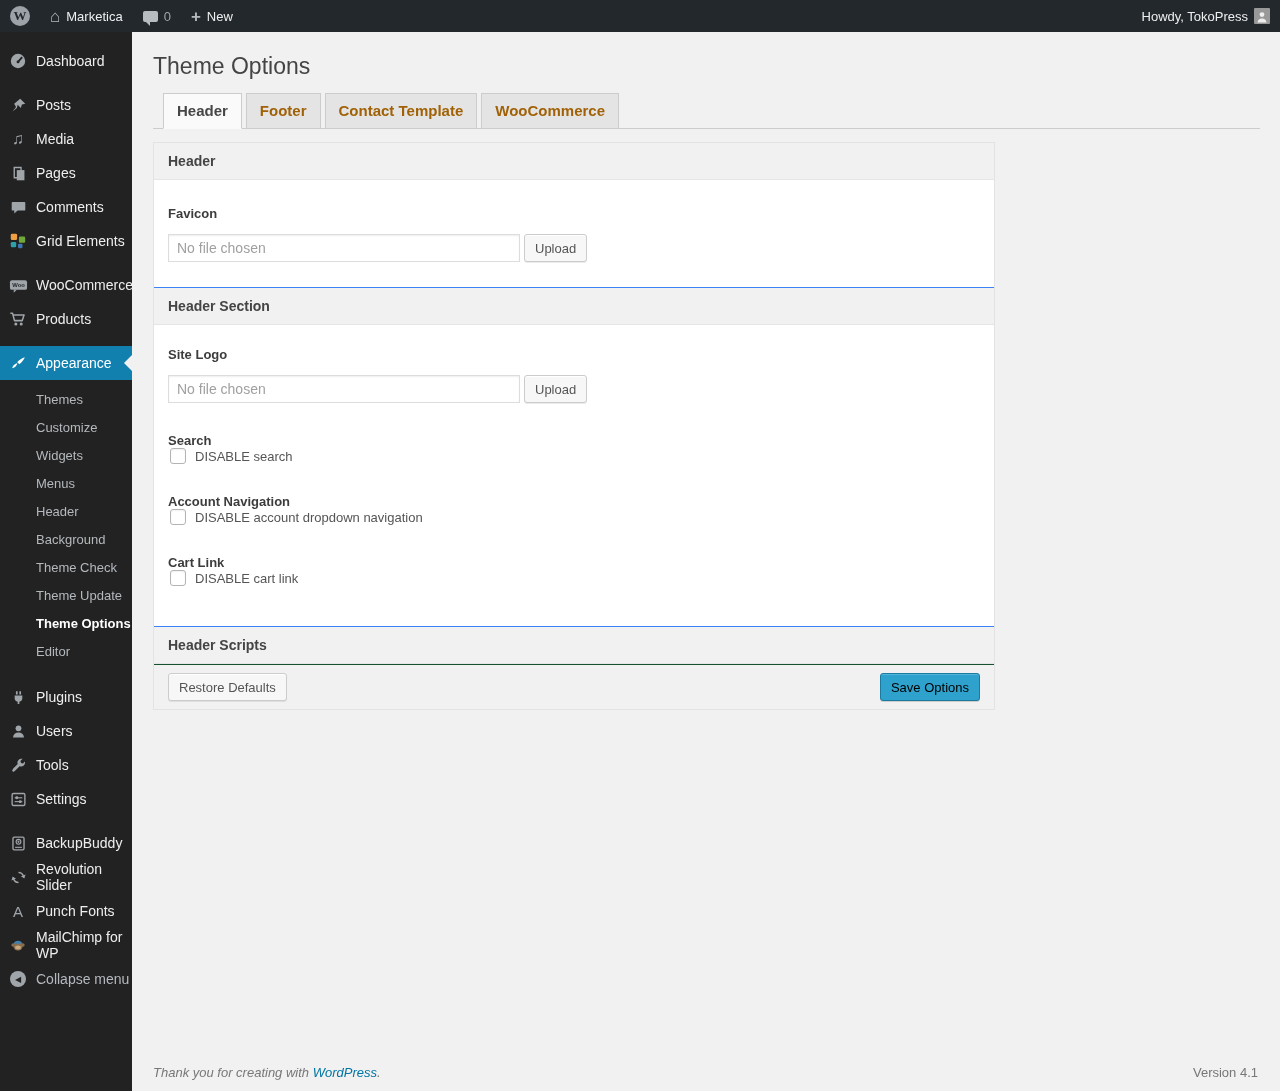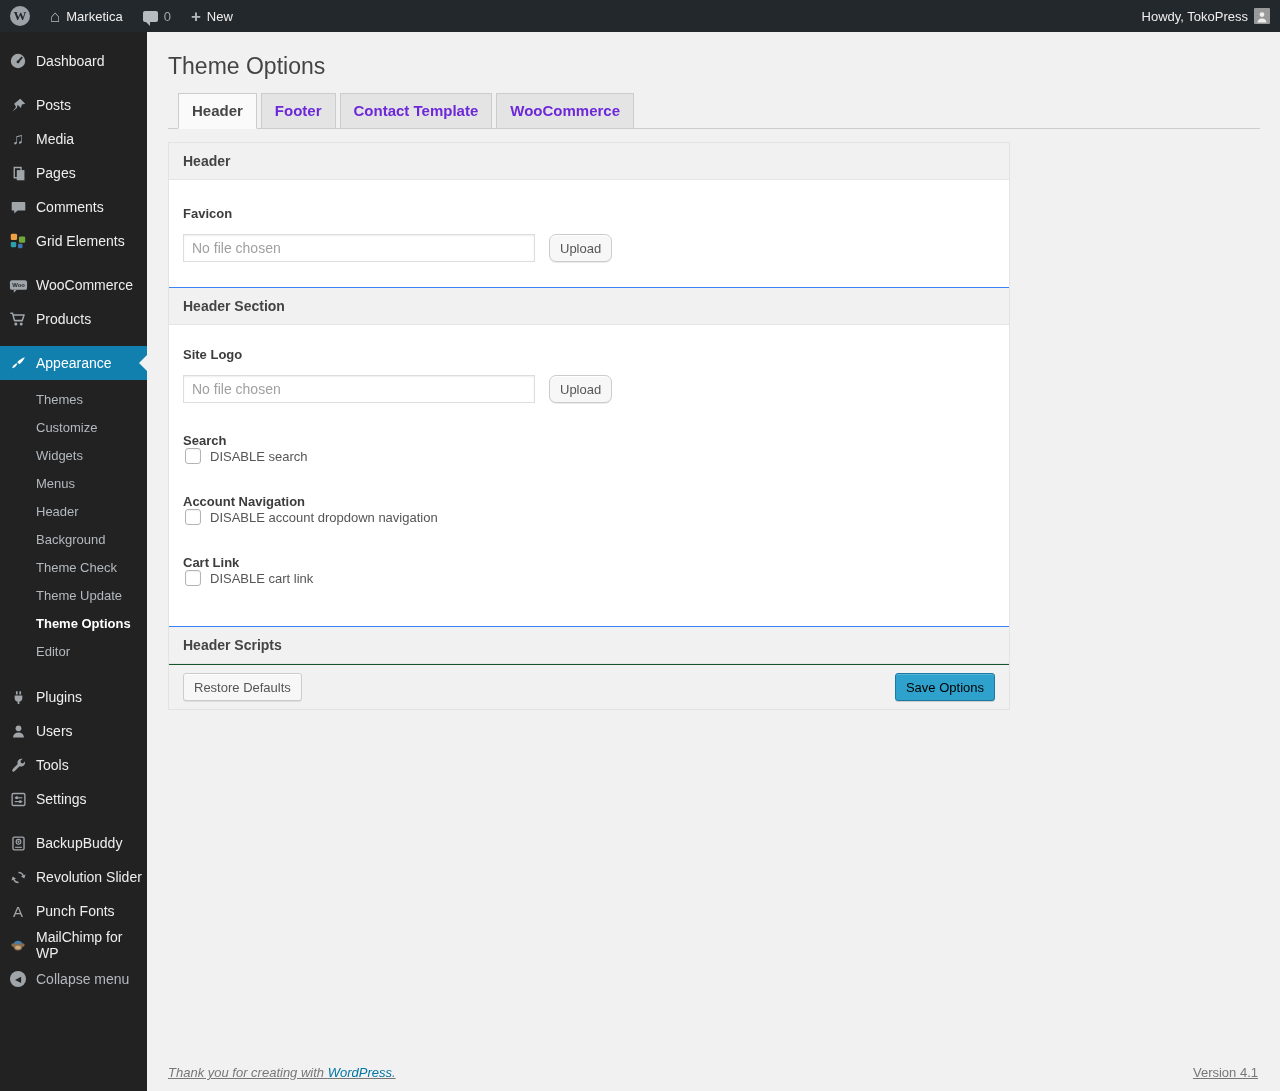--- a/index.html
+++ b/index.html
@@ -35,21 +35,21 @@
   .ab-bubble::after { content:""; position:absolute; left:3px; bottom:-4px;
     border:4px solid transparent; border-top-color:#b7bcc1; border-bottom:0; border-right:0; }
   .ab-count { color:#a0a5aa; }
   .plus-glyph { font-size:17px; font-weight:bold; color:#b4b9be; line-height:1; }
   .avatar { width:16px; height:16px; background:#999; border-radius:1px; display:flex; align-items:flex-end; justify-content:center; overflow:hidden; }
 
   
   .layout { display:flex; height:1059px; }
 
   
-  .sidebar { width:147px; flex-shrink:0; background:#222; padding-top:12px; font-size:14px; }
+  .sidebar { width:132px; flex-shrink:0; background:#222; padding-top:12px; font-size:14px; }
   .menu-item {
     display:flex; align-items:center; height:34px; padding-left:8px;
     color:#eee; text-decoration:none; cursor:pointer; position:relative;
   }
   .mi-icon { width:20px; height:20px; margin-right:8px; display:flex; align-items:center; justify-content:center; color:#a0a5aa; font-size:16px; flex-shrink:0; }
   .mi-icon svg { display:block; }
   .sep { height:10px; }
   .sep-sm { height:6px; }
   .menu-item.active { background:var(--hl); color:#fff; }
   .menu-item.active .mi-icon { color:#fff; }
@@ -63,21 +63,21 @@
   .letter-icon { font-size:15px; color:#a0a5aa; }
   .collapse-circle { width:16px; height:16px; border-radius:50%; background:#a0a5aa; color:#222; font-size:8px; display:flex; align-items:center; justify-content:center; }
   .sidebar .muted { color:#b4b9be; }
 
   
   .content { flex:1; padding:0 20px 0 21px; position:relative; }
   .page-title { font-size:23px; font-weight:400; color:#444; padding:21px 0 0; line-height:27px; }
 
   .nav-tabs { display:flex; align-items:flex-end; border-bottom:1px solid #ccc; margin-top:13px; padding-left:10px; }
   .nav-tab {
-    display:inline-block; border:1px solid #ccc; background:#e4e4e4; color:#6d28d9;
+    display:inline-block; border:1px solid #ccc; background:#e4e4e4; color:#a16207;
     font-size:15px; font-weight:600; line-height:18px; padding:8px 13px;
     margin:0 4px -1px 0; cursor:pointer; text-decoration:none;
   }
   .nav-tab.active { background:#fafafa; color:#464646; border-bottom-color:#fafafa; }
 
   .panel { width:842px; margin-top:13px; background:#fff; border:1px solid #e3e3e3; }
   .sec-head { background:#f1f1f1; padding:10px 14px; font-size:14px; font-weight:600; color:#444; border-bottom:1px solid #e5e5e5; border-top:1px solid #3b82f6; }
   .panel .sec-head:first-child { border-top:none; }
   .sec-body { padding:0 14px; background:#fff; }
   .f-label { font-size:13px; font-weight:700; color:#3c3c3c; }
@@ -95,41 +95,41 @@
   }
   .text-input::placeholder { color:#a0a0a0; opacity:1; }
   .btn {
     display:inline-flex; align-items:center; height:28px; padding:0 10px;
     border-radius:3px; font-family:"Liberation Sans", sans-serif; font-size:13px; cursor:pointer;
   }
   .btn-secondary {
     background:#f7f7f7; border:1px solid #ccc; color:#555;
     box-shadow:inset 0 1px 0 #fff, 0 1px 0 rgba(0,0,0,.08);
   }
-  .btn-upload { margin-left:14px;border-radius:7px; }
+  .btn-upload { margin-left:4px; }
   .btn-primary {
     background:var(--accent); border:1px solid var(--accent-border); color:#000000;
     box-shadow:inset 0 1px 0 rgba(120,200,230,.5), 0 1px 0 rgba(0,0,0,.15);
   }
   .checkbox-row { display:flex; align-items:flex-end; font-size:13px; color:#555; }
   .wp-checkbox {
     appearance:none; -webkit-appearance:none; width:16px; height:16px;
     border:1px solid #b4b4b4; border-radius:3px; background:#fff; margin:0 9px 0 2px;
     box-shadow:inset 0 1px 2px rgba(0,0,0,.06); cursor:pointer; flex-shrink:0;
   }
   .script-row { display:flex; align-items:flex-start; margin-top:13px; }
   .script-area {
     width:440px; height:165px; border:1px solid #ddd; background:#fff;
     padding:8px; font-family:"Liberation Sans", sans-serif; font-size:13px; color:#555;
     box-shadow:inset 0 1px 2px rgba(0,0,0,.07); resize:both; outline:none;
   }
   .script-help { margin-left:18px; width:305px; font-size:13px; color:#666; line-height:1.55; padding-top:2px; }
   .panel-foot { background:#f1f1f1; border-top:1px solid #14532d; padding:8px 14px; display:flex; justify-content:space-between; align-items:center; }
 
-  .page-foot { position:absolute; left:21px; right:22px; bottom:11px; display:flex; justify-content:space-between; align-items:center; font-size:13px; color:#777;text-decoration:underline; }
+  .page-foot { position:absolute; left:21px; right:22px; bottom:11px; display:flex; justify-content:space-between; align-items:center; font-size:13px; color:#777; }
   .thanks { font-style:italic; }
   .thanks a { color:var(--link); text-decoration:none; cursor:pointer; }
 </style>
 </head>
 <body>
 
 <div class="adminbar">
   <div class="ab-group">
     <a class="ab-item">
       <span class="wp-logo-badge">W</span>

